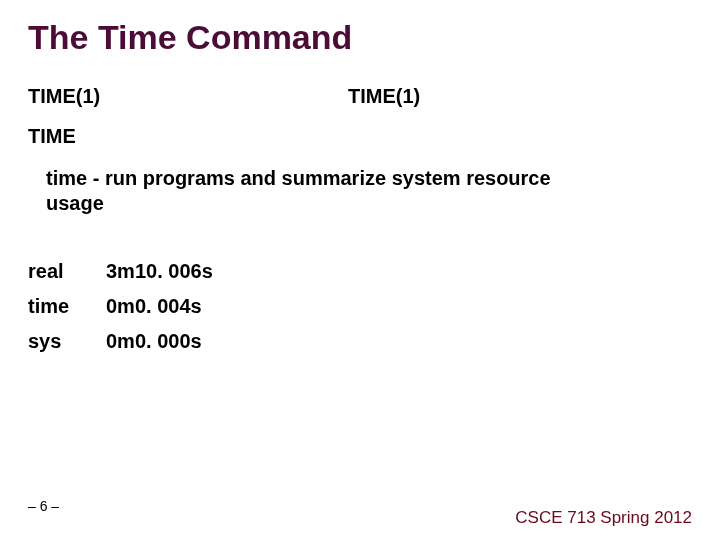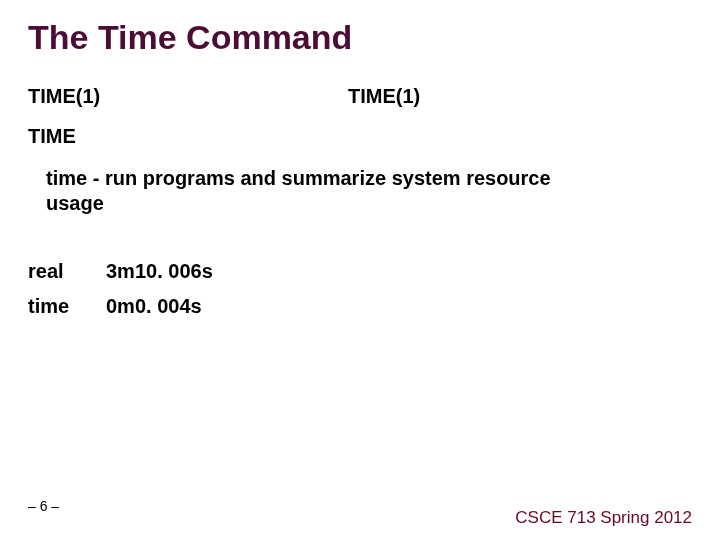--- a/index.html
+++ b/index.html
@@ -101,19 +101,23 @@
   <table class="tbl">
     <tbody>
         <tr>
       <td class="k">real</td>
       <td class="v">3m10. 006s</td>
     </tr>
     <tr>
       <td class="k">time</td>
       <td class="v"> 0m0. 004s</td>
     </tr>
+    <tr>
+      <td class="k">sys</td>
+      <td class="v"> 0m0. 000s</td>
+    </tr>
   </tbody>
     </table>
 
   <div class="footer-left">– 6 –</div>
   <div class="footer-right">CSCE 713 Spring 2012</div>
 
 </div>
 
 </body></html>

